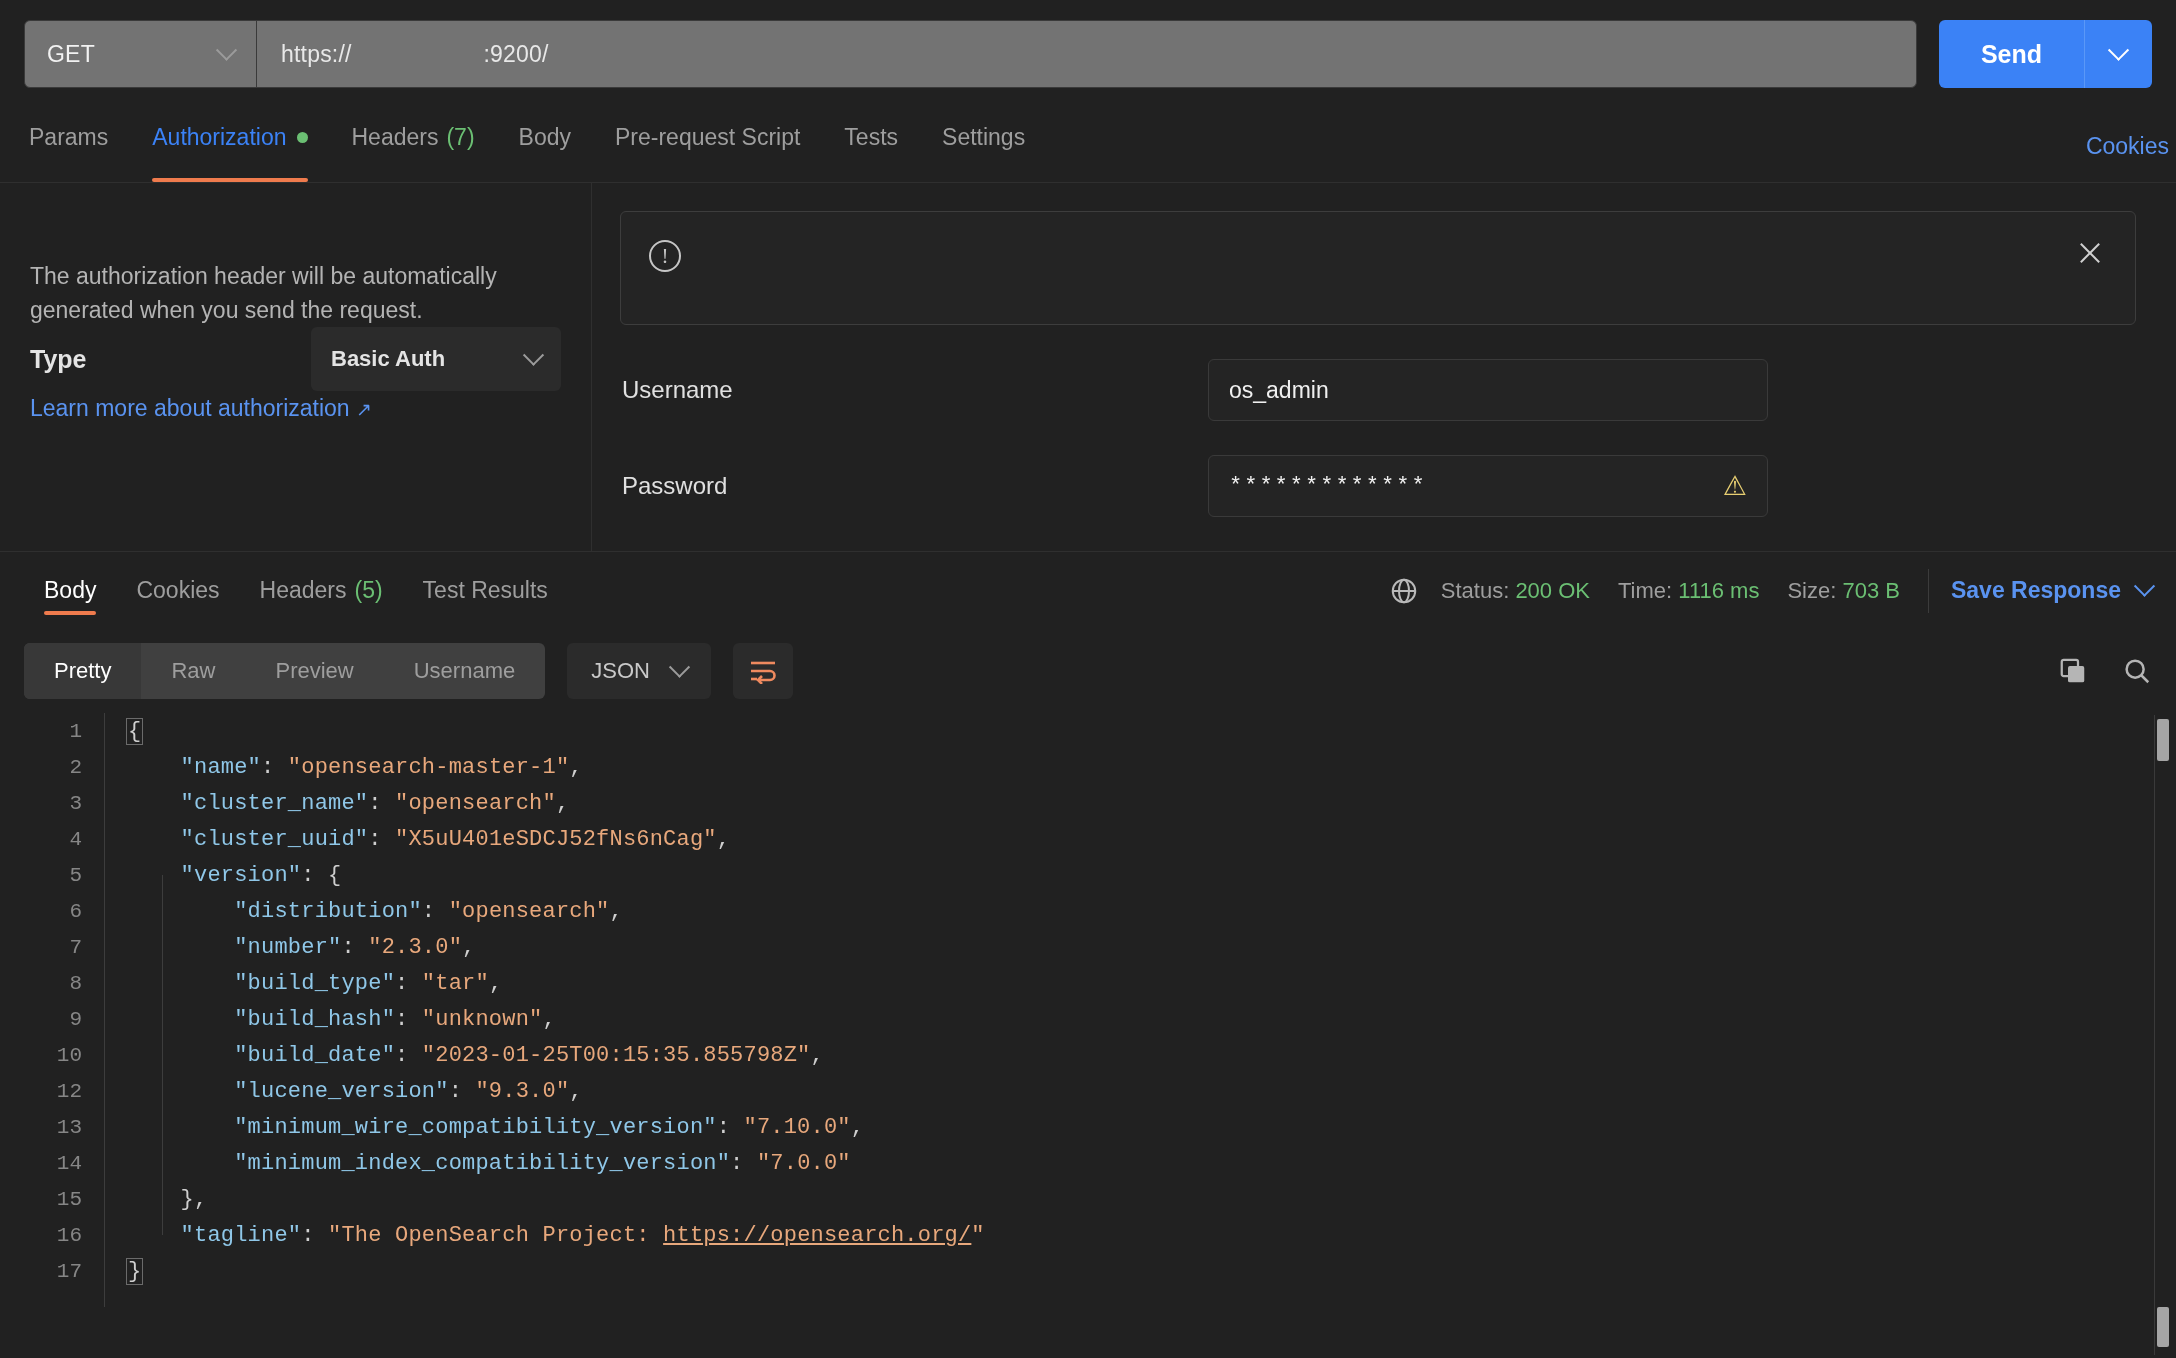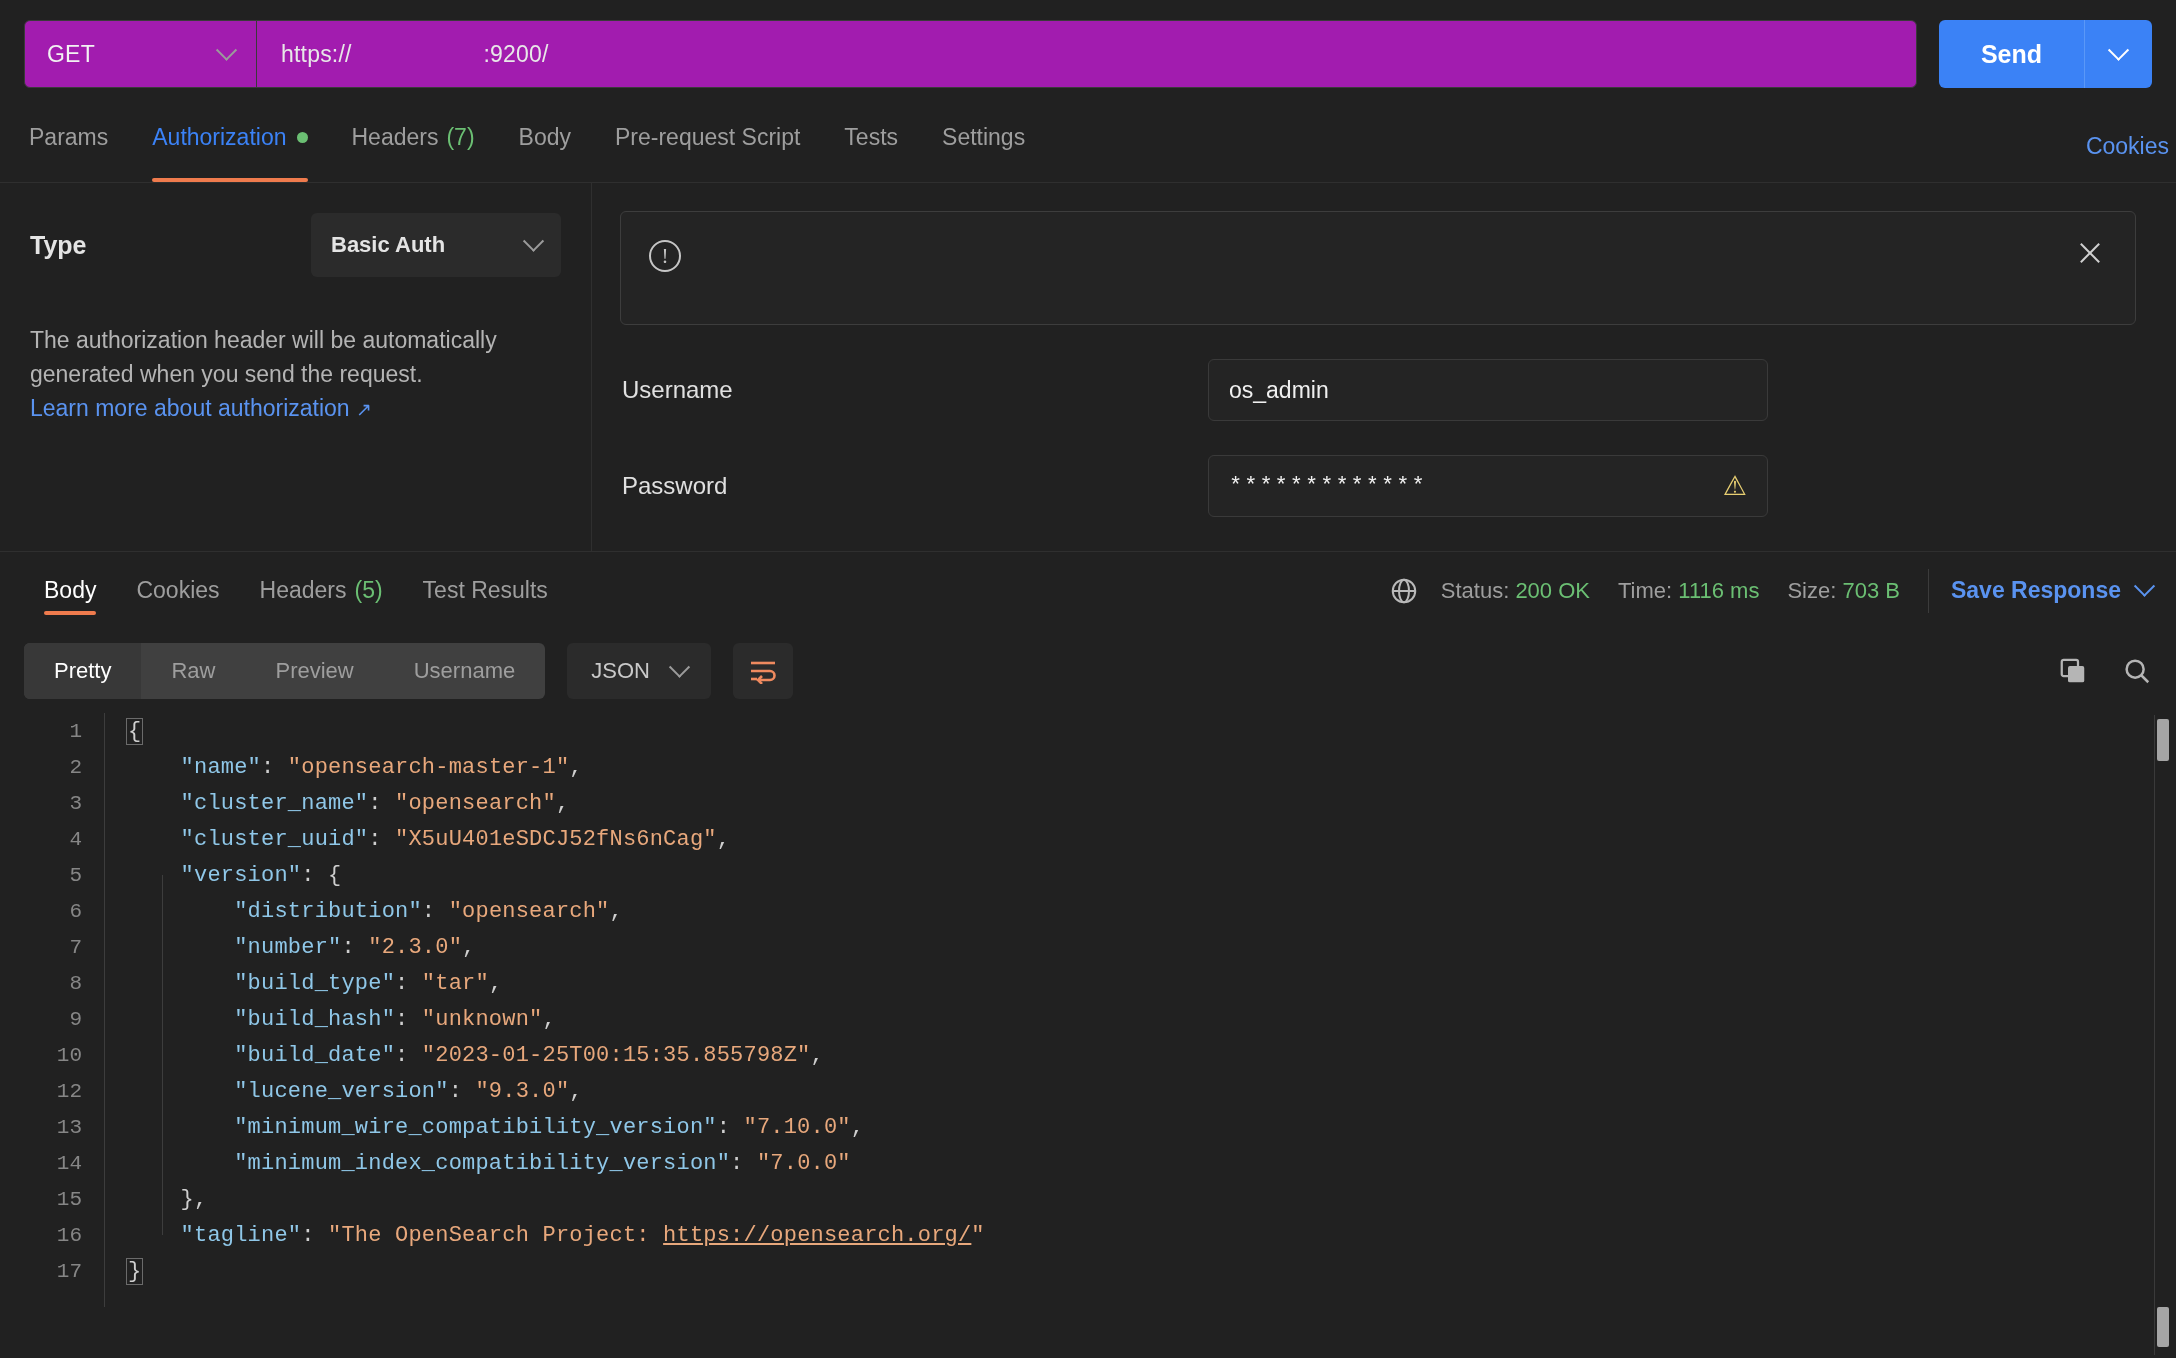--- a/index.html
+++ b/index.html
@@ -11,21 +11,21 @@
   }
   body { position: relative; color: #d4d4d4; }
 
   
   #url-bar {
     position: absolute; left: 0; top: 0; width: 2176px; height: 108px;
     display: flex; align-items: center; padding: 0 24px;
   }
   #method-url {
     flex: 1; height: 68px; display: flex;
-    border: 1px solid #3a3a3a; border-radius: 6px; background: #a21caf;
+    border: 1px solid #3a3a3a; border-radius: 6px; background: #737373;
     overflow: hidden;
     justify-content: flex-end;
   }
   #method-select {
     width: 232px; height: 100%; display: flex; align-items: center;
     justify-content: space-between; padding: 0 22px;
     border-right: 1px solid #3a3a3a; cursor: pointer;
   }
   #method-select .m-label { font-size: 23px; color: #f2f2f2; letter-spacing: .2px; }
   .chev {
@@ -285,28 +285,28 @@
   </div>
   <div class="rtab">
     <span>Settings</span>
   </div>
   <div id="cookies-link">Cookies</div>
 </div>
 
 <div id="auth-panel">
 
   <div id="auth-left">
+    <div id="auth-desc">The authorization header will be automatically generated when you send the request.</div>
     <div id="type-row">
       <span id="type-label">Type</span>
       <div id="type-dropdown">
         <span class="t-val">Basic Auth</span>
         <span class="chev"></span>
       </div>
     </div>
-    <div id="auth-desc">The authorization header will be automatically generated when you send the request.</div>
     <div id="auth-learn">
       <span>Learn more about authorization</span>
       <span class="ext-arrow">↗</span>
     </div>
   </div>
 
   <div id="auth-right">
     <div id="heads-up">
       <span id="headsup-icon">!</span>
       <div id="headsup-close"></div>

